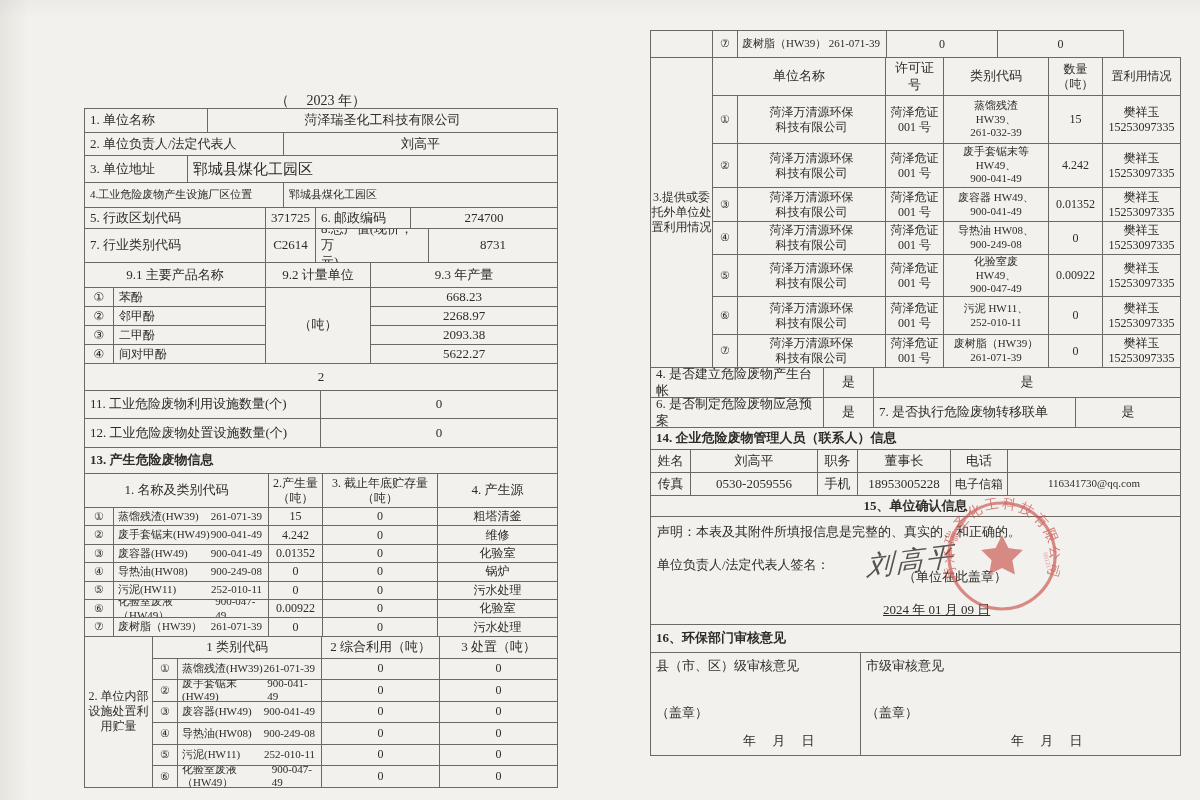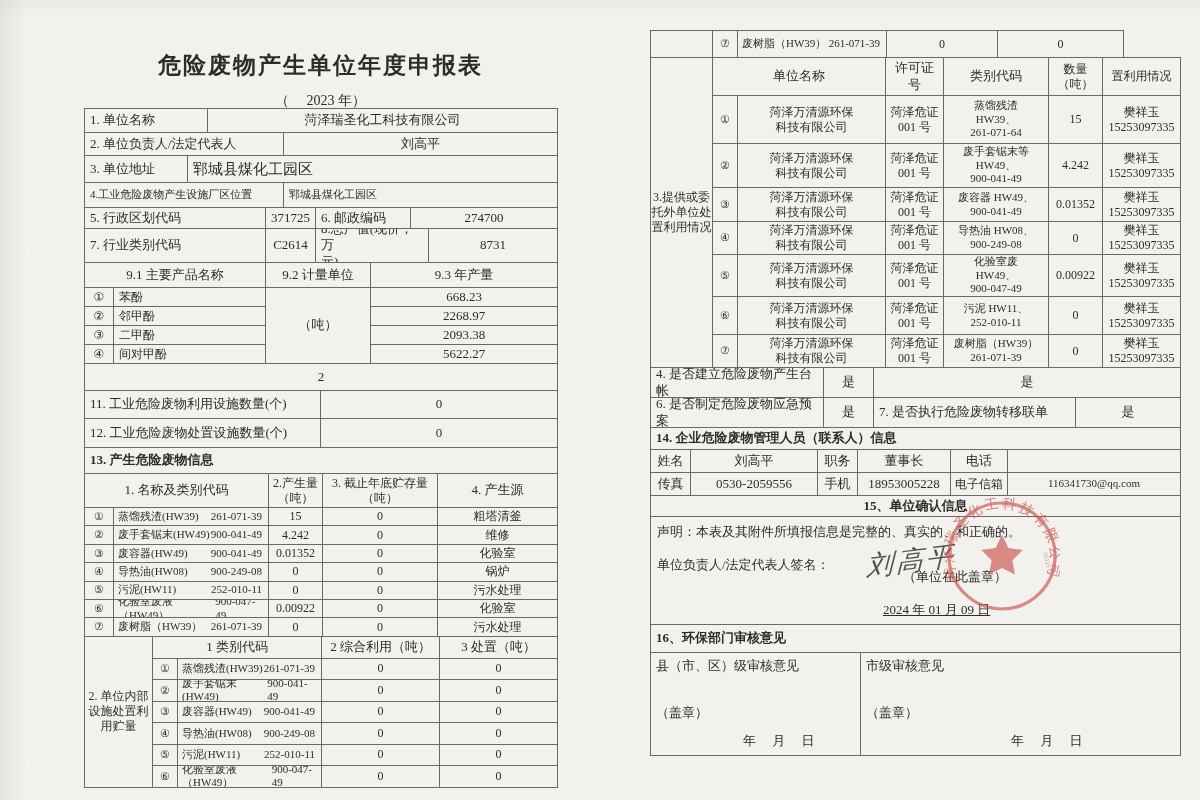--- a/index.html
+++ b/index.html
@@ -34,21 +34,20 @@
   .rel { position:relative; }
   .signature { font-size:27px; font-style:italic; color:#3a3935;
                transform:rotate(-7deg) skewX(-8deg); letter-spacing:3px; opacity:.85; }
   .stamp { position:absolute; left:944px; top:498px; width:116px; height:116px; opacity:.8; pointer-events:none; }
 </style>
 </head>
 <body>
 
 <div id="canvas">
 
-  <div class="title">危险废物产生单位年度申报表</div>
   <div class="yearline">（　 2023 年）</div>
 
   <div class="tbl" style="left:84px; top:108px; width:473px;">
 
     <div class="r" style="height:24px">
       <div class="c cl" style="width:123px">1. 单位名称</div>
       <div class="c grow">菏泽瑞圣化工科技有限公司</div>
     </div>
 
     <div class="r" style="height:23px">
@@ -308,21 +307,21 @@
           <div class="c grow f12">置利用情况</div>
         </div>
         <div class="r" style="height:48px">
           <div class="c f11" style="width:25px">①</div>
           <div class="c pre f12" style="width:148px">菏泽万清源环保
 科技有限公司</div>
           <div class="c pre f12" style="width:58px">菏泽危证
 001 号</div>
           <div class="c pre f11" style="width:105px">蒸馏残渣
 HW39、
-261-071-64</div>
+261-032-39</div>
           <div class="c f12" style="width:54px">15</div>
           <div class="c pre grow f12">樊祥玉
 15253097335</div>
         </div>
         <div class="r" style="height:44px">
           <div class="c f11" style="width:25px">②</div>
           <div class="c pre f12" style="width:148px">菏泽万清源环保
 科技有限公司</div>
           <div class="c pre f12" style="width:58px">菏泽危证
 001 号</div>

